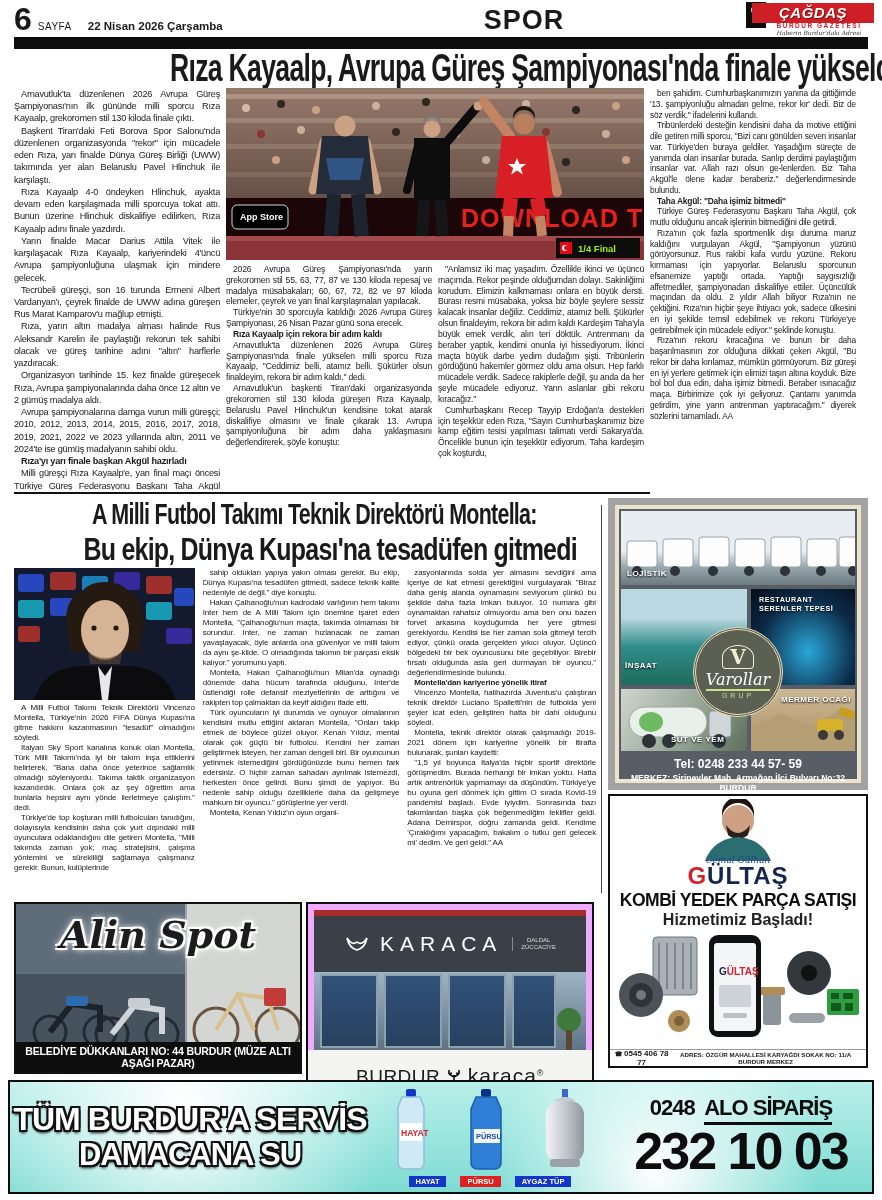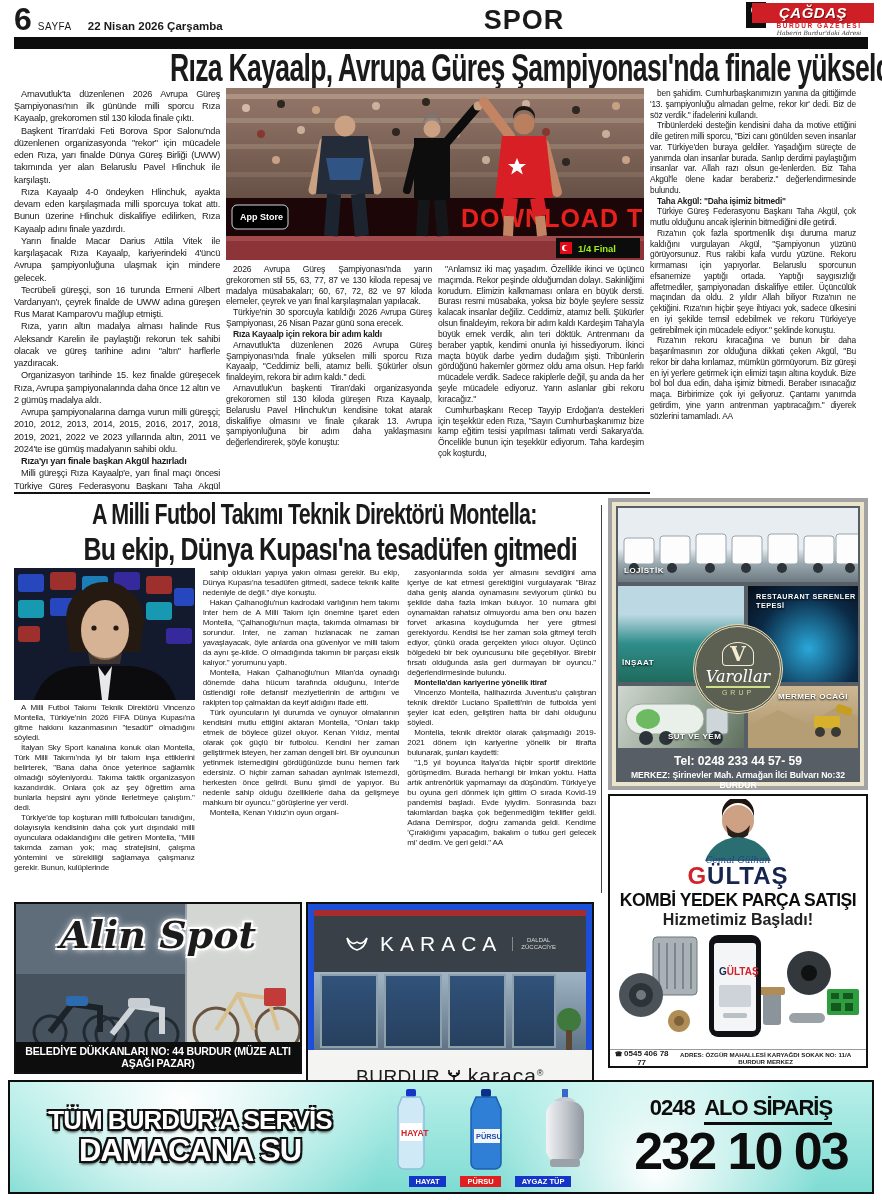--- a/index.html
+++ b/index.html
@@ -47,21 +47,21 @@
   .h2l2 .cond{font-size:32px;transform:scaleX(.78);}
   
   .article2{position:absolute;top:568px;left:14px;width:582px;height:326px;display:flex;gap:8px;}
   .a2col{overflow:hidden;text-align:justify;font-size:8px;line-height:1.25;letter-spacing:-.15px;}
   .a2c1{width:182px;}
   .photo2{width:182px;height:132px;margin-bottom:3px;}
   .a2c2{width:198px;}
   .a2c3{width:190px;}
   
   .varollar{position:absolute;top:498px;left:608px;width:260px;height:292px;background:#ece3cb;
-            border:4px solid #a3a3a3;padding:4px;box-sizing:border-box;}
+            border:7px solid #a3a3a3;padding:4px;box-sizing:border-box;}
   .var-in{position:relative;width:100%;height:100%;background:#575e66;}
   .var-ph{position:absolute;overflow:hidden;}
   .var-lbl{position:absolute;color:#fff;font-size:8px;font-weight:bold;letter-spacing:.5px;
            text-shadow:0 1px 2px #000;}
   .vp-truck{left:2px;top:2px;right:2px;height:74px;background:linear-gradient(#e7edf1 55%,#9aa8b0 75%,#6d7a82);}
   .vp-pool{left:2px;top:80px;width:126px;height:96px;background:linear-gradient(#bcd8e2 30%,#2f8d8a 60%,#1f6b5d);}
   .vp-rest{left:132px;top:80px;right:2px;width:auto;height:96px;background:radial-gradient(ellipse at 55% 65%,#2aa7d8 0%,#0b2a46 60%,#050d18);}
   .vp-milk{left:2px;top:180px;width:126px;height:62px;background:linear-gradient(120deg,#cfd6cf,#8fa08f 60%,#5d6e5d);}
   .vp-marble{left:132px;top:180px;right:2px;width:auto;height:62px;background:linear-gradient(#cdb894,#a98f66);}
   .var-logo{position:absolute;left:50%;top:118px;transform:translateX(-50%);width:84px;height:84px;border-radius:50%;
@@ -89,42 +89,42 @@
   
   .alinspot{position:absolute;top:902px;left:14px;width:288px;height:172px;border:2px solid #111;
             box-sizing:border-box;overflow:hidden;background:#f97316;}
   .alin-name{position:absolute;left:0;right:0;top:8px;text-align:center;z-index:4;
              font-family:"DejaVu Serif",serif;font-style:italic;font-weight:bold;font-size:38px;color:#1c1c1c;
              text-shadow:0 0 6px #fff,0 0 10px #fff,2px 2px 0 #fff,-2px 2px 0 #fff,2px -2px 0 #fff,-2px -2px 0 #fff;}
   .alin-bar{position:absolute;left:0;right:0;bottom:0;background:#0d0d0d;color:#fff;text-align:center;
             font-size:10.6px;font-weight:bold;padding:3px 0;letter-spacing:-.2px;z-index:4;}
   
   .karaca{position:absolute;top:902px;left:306px;width:288px;height:208px;border:2px solid #111;
-          box-sizing:border-box;background:#1d4ed8;overflow:hidden;}
+          box-sizing:border-box;background:#f0abfc;overflow:hidden;}
   .kar-awn{position:relative;height:56px;background:#3a4047;margin:6px 6px 0;border-top:6px solid #a82c2c;
            display:flex;align-items:center;justify-content:center;gap:10px;color:#fff;}
   .kar-sign{font-size:21px;letter-spacing:6px;font-weight:400;}
   .kar-side{font-size:6px;line-height:7px;text-align:center;border-left:1px solid #888;padding-left:8px;color:#ddd;}
   .kar-shop{position:absolute;left:6px;right:6px;top:68px;bottom:58px;
             background:linear-gradient(#9fb4c4,#5e7486);}
   .kar-win{position:absolute;top:4px;width:54px;bottom:4px;background:linear-gradient(#31527a,#27405e);box-shadow:0 0 0 2px #8fa0ad;}
   .kar-white{position:absolute;left:0;right:0;bottom:0;height:58px;background:#f4f4f2;text-align:center;}
   .kar-brand{font-size:19px;font-weight:400;letter-spacing:.5px;margin-top:14px;}
   .kar-brand .lc{font-size:21px;letter-spacing:1px;}
   .kar-tel{font-size:13px;font-weight:900;font-style:italic;}
   .kar-adr{font-size:9.6px;font-weight:bold;font-style:italic;}
   
   .banner{position:absolute;top:1080px;left:8px;width:866px;height:114px;border:2px solid #0d0d0d;box-sizing:border-box;
           background:radial-gradient(circle at 20% 20%,#ffffff 0%,rgba(255,255,255,0) 30%),
                      radial-gradient(circle at 75% 80%,#ffffff 0%,rgba(255,255,255,0) 25%),
                      linear-gradient(#b8efe9,#7edcd3);
           display:flex;align-items:center;}
   .ban-left{width:360px;text-align:center;color:#fff;font-weight:900;line-height:1.1;
             text-shadow:2px 2px 0 #111,-2px 2px 0 #111,2px -2px 0 #111,-2px -2px 0 #111,0 3px 3px #111;}
-  .ban-l1{font-size:26px;letter-spacing:-1px;}
+  .ban-l1{font-size:32px;letter-spacing:-1px;}
   .ban-l2{font-size:31px;letter-spacing:-1px;}
   .ban-mid{width:240px;text-align:center;}
   .ban-chips{display:flex;justify-content:center;gap:14px;margin-top:1px;}
   .chip{font-size:7.5px;font-weight:bold;color:#fff;padding:1px 7px;}
   .chip.blue{background:#1535c8;}
   .chip.red{background:#e02020;}
   .ban-right{flex:1;text-align:center;color:#0d0d0d;font-weight:900;line-height:1;}
   .ban-p1{font-size:22px;letter-spacing:-1px;}
   .ban-p1 .uline{border-bottom:3px solid #0d0d0d;padding-bottom:2px;}
   .ban-p2{font-size:52px;letter-spacing:-2px;margin-top:6px;}

